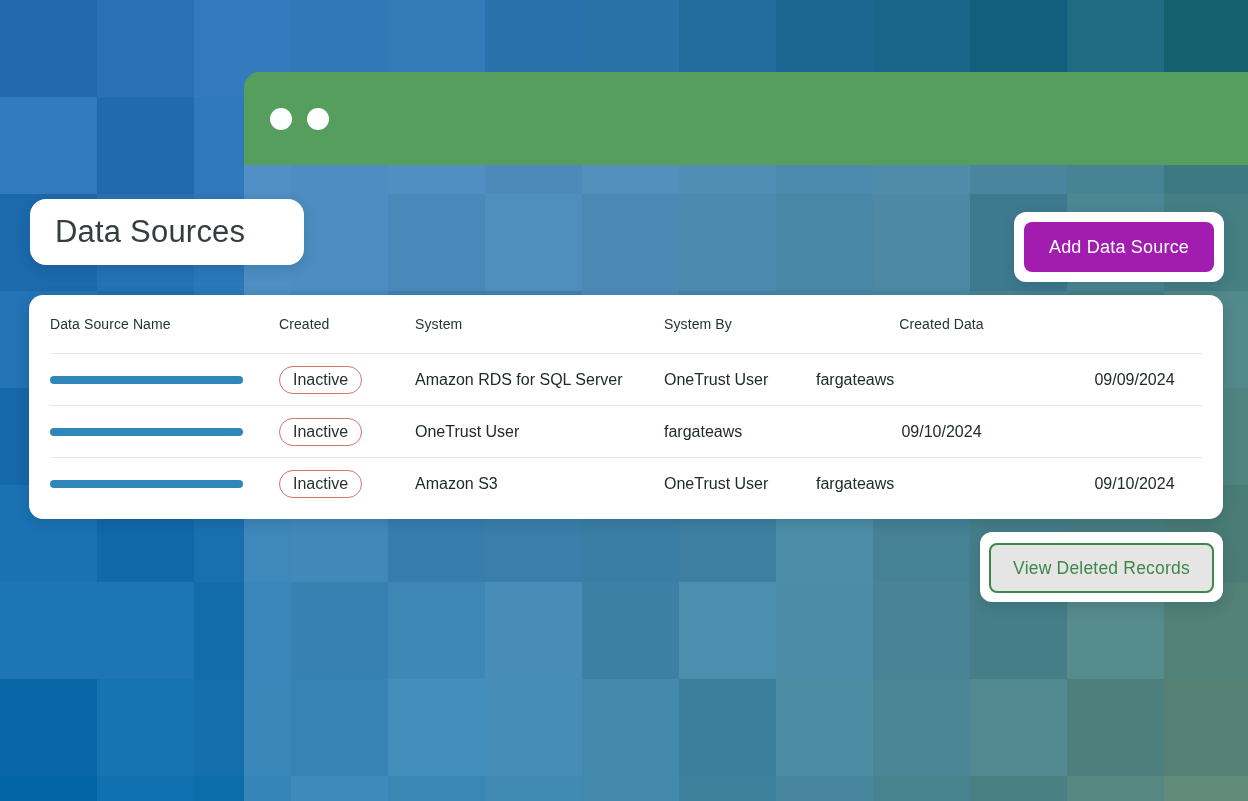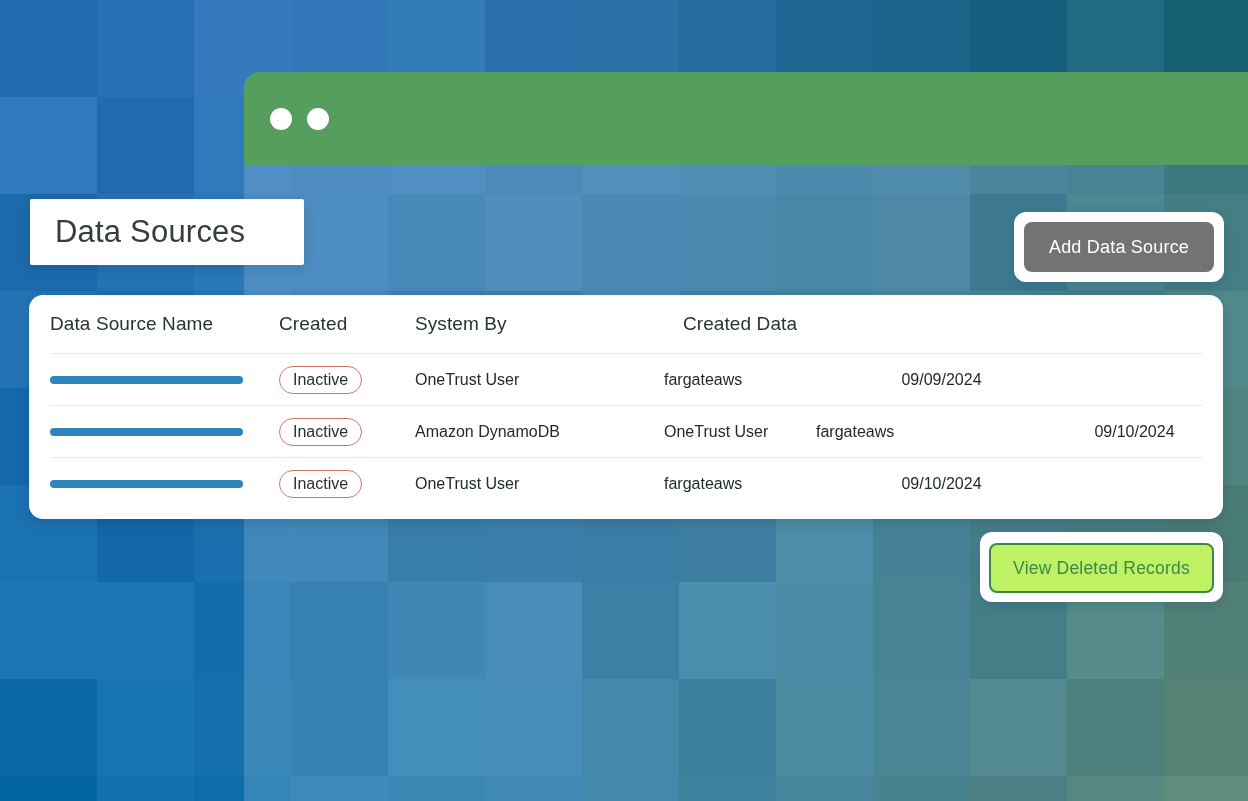--- a/index.html
+++ b/index.html
@@ -25,21 +25,21 @@
     background:#ffffff;
   }
   .dot.d1{left:270px;}
   .dot.d2{left:307px;}
 
   .card{
     position:absolute;background:#ffffff;
     box-shadow:0 4px 14px rgba(8,36,52,0.16);
   }
   .title-card{
-    left:30px;top:199px;width:274px;height:66px;border-radius:2px;
+    left:30px;top:199px;width:274px;height:66px;border-radius:16px;
     display:flex;align-items:center;padding-left:25px;box-sizing:border-box;
   }
   .title-card span{
     font-size:31px;color:#363d3f;letter-spacing:0.2px;font-weight:400;
   }
 
   .add-card{
     left:1014px;top:212px;width:210px;height:70px;border-radius:12px;
     padding:10px;box-sizing:border-box;
   }
@@ -53,21 +53,21 @@
     left:29px;top:295px;width:1194px;height:224px;border-radius:14px;
     padding:0 21px;box-sizing:border-box;
   }
   .thead,.trow{
     display:grid;
     grid-template-columns:229px 136px 249px 152px 251px 1fr;
     align-items:center;
   }
   .thead{height:58px;border-bottom:1px solid #e6e8e8;}
   .th{
-    font-size:19px;color:#263533;font-weight:400;letter-spacing:0.1px;
+    font-size:14px;color:#263533;font-weight:400;letter-spacing:0.1px;
     white-space:nowrap;
   }
   .trow{height:51px;}
   .trow + .trow{border-top:1px solid #e6e8e8;}
   .td{font-size:16px;color:#202c29;white-space:nowrap;}
   .c-date{text-align:center;}
   .redacted-bar{
     display:inline-block;width:193px;height:8px;border-radius:4px;
     background:#2e86ba;vertical-align:middle;
   }
@@ -76,21 +76,21 @@
     border:1.5px solid #d2756a;font-size:16px;color:#27312f;
     background:#ffffff;
   }
 
   .deleted-card{
     left:980px;top:532px;width:243px;height:70px;border-radius:12px;
     padding:11px 9px 9px 9px;box-sizing:border-box;
   }
   .btn-outline{
     width:100%;height:100%;border-radius:8px;cursor:pointer;
-    background:#bef264;border:2px solid #3f8749;color:#3f8749;
+    background:#e5e5e5;border:2px solid #3f8749;color:#3f8749;
     font-size:17.5px;font-family:inherit;letter-spacing:0.2px;
   }
 </style>
 </head>
 <body>
 
 <div class="stage">
 
   <div id="mosaic">
       <div class="tile" style="left: 0px; top: 0px; background: rgb(35, 105, 173);"></div>
@@ -216,63 +216,65 @@
 
   <div class="app-bar" style="background: rgb(85, 158, 94);"></div>
   <span class="dot d1"></span>
   <span class="dot d2"></span>
 
   <div class="card title-card">
     <span>Data Sources</span>
   </div>
 
   <div class="card add-card">
-    <button class="btn-primary" style="background: #737373;">Add Data Source</button>
+    <button class="btn-primary" style="background: #a21caf;">Add Data Source</button>
   </div>
 
   <div class="card table-card">
     <div class="thead">
       <div class="th">Data Source Name</div>
       <div class="th">Created</div>
+      <div class="th">System</div>
       <div class="th">System By</div>
       <div class="th c-date">Created Data</div>
     </div>
 
     <div class="trow">
       <div class="td">
         <span class="redacted-bar" style="background: rgb(46, 134, 186);"></span>
       </div>
       <div class="td">
         <span class="badge" style="border-color: rgb(210, 117, 106);">Inactive</span>
       </div>
+      <div class="td">Amazon RDS for SQL Server</div>
       <div class="td">OneTrust User</div>
       <div class="td">fargateaws</div>
       <div class="td c-date">09/09/2024</div>
     </div>
 
     <div class="trow">
       <div class="td">
         <span class="redacted-bar" style="background: rgb(46, 134, 186);"></span>
       </div>
       <div class="td">
         <span class="badge" style="border-color: rgb(210, 117, 106);">Inactive</span>
       </div>
-      <div class="td">Amazon DynamoDB</div>
       <div class="td">OneTrust User</div>
       <div class="td">fargateaws</div>
       <div class="td c-date">09/10/2024</div>
     </div>
 
     <div class="trow">
       <div class="td">
         <span class="redacted-bar" style="background: rgb(46, 134, 186);"></span>
       </div>
       <div class="td">
         <span class="badge" style="border-color: rgb(210, 117, 106);">Inactive</span>
       </div>
+      <div class="td">Amazon S3</div>
       <div class="td">OneTrust User</div>
       <div class="td">fargateaws</div>
       <div class="td c-date">09/10/2024</div>
     </div>
   </div>
 
   <div class="card deleted-card">
     <button class="btn-outline" style="color: rgb(63, 135, 73); border-color: rgb(63, 135, 73);">View Deleted Records</button>
   </div>
 

